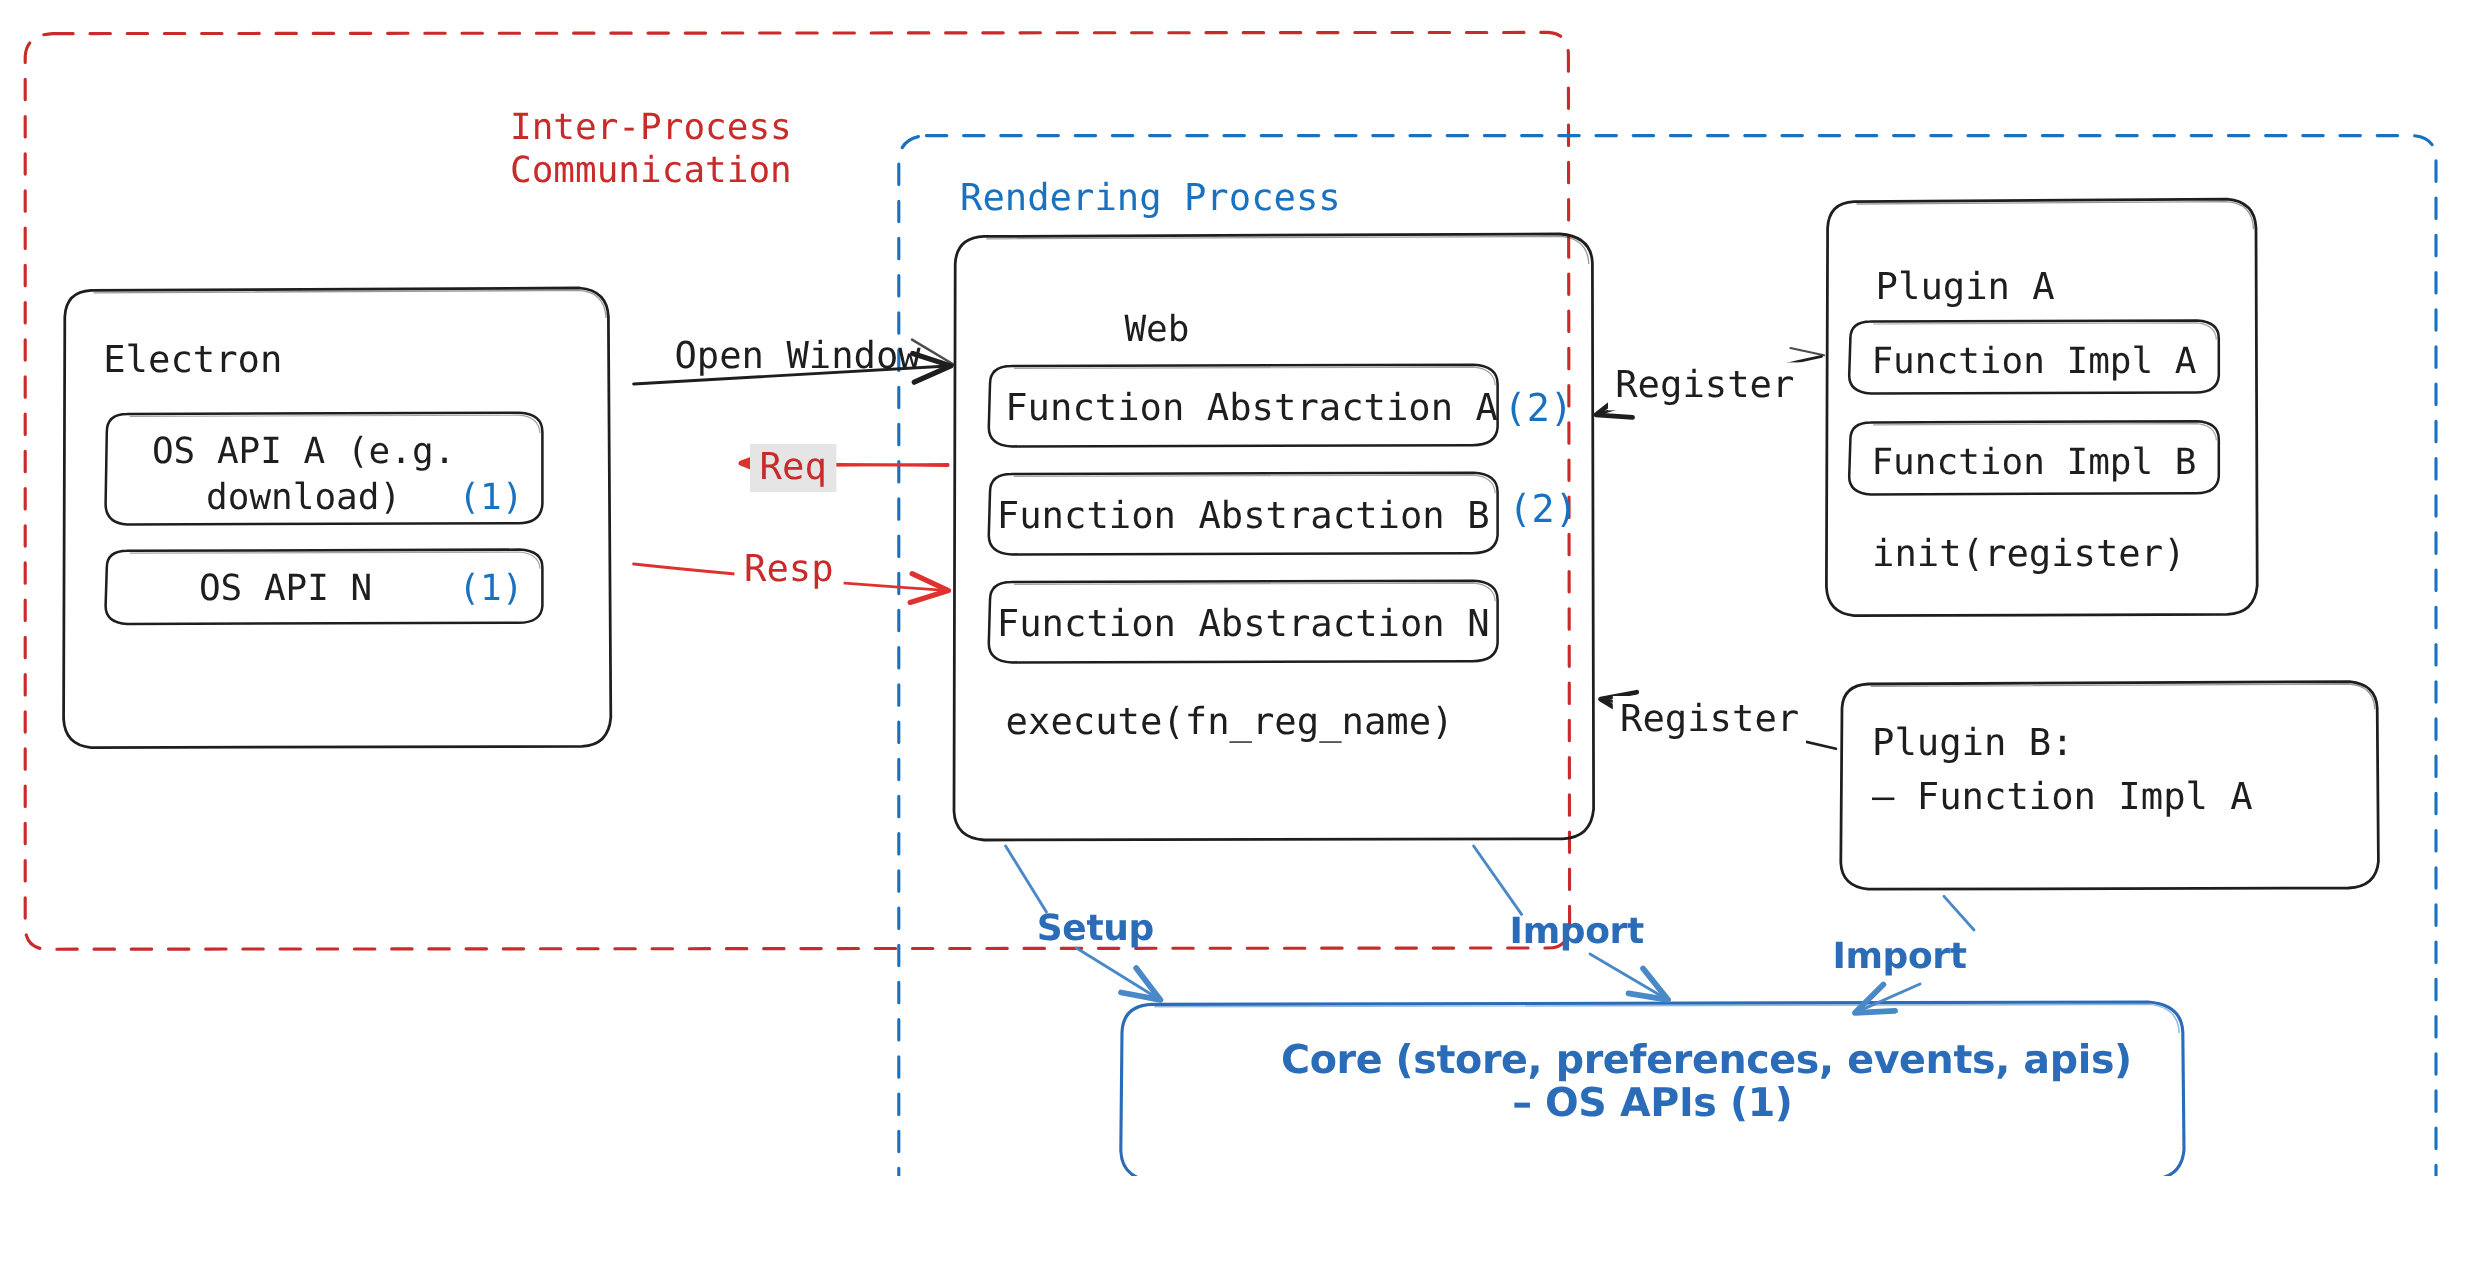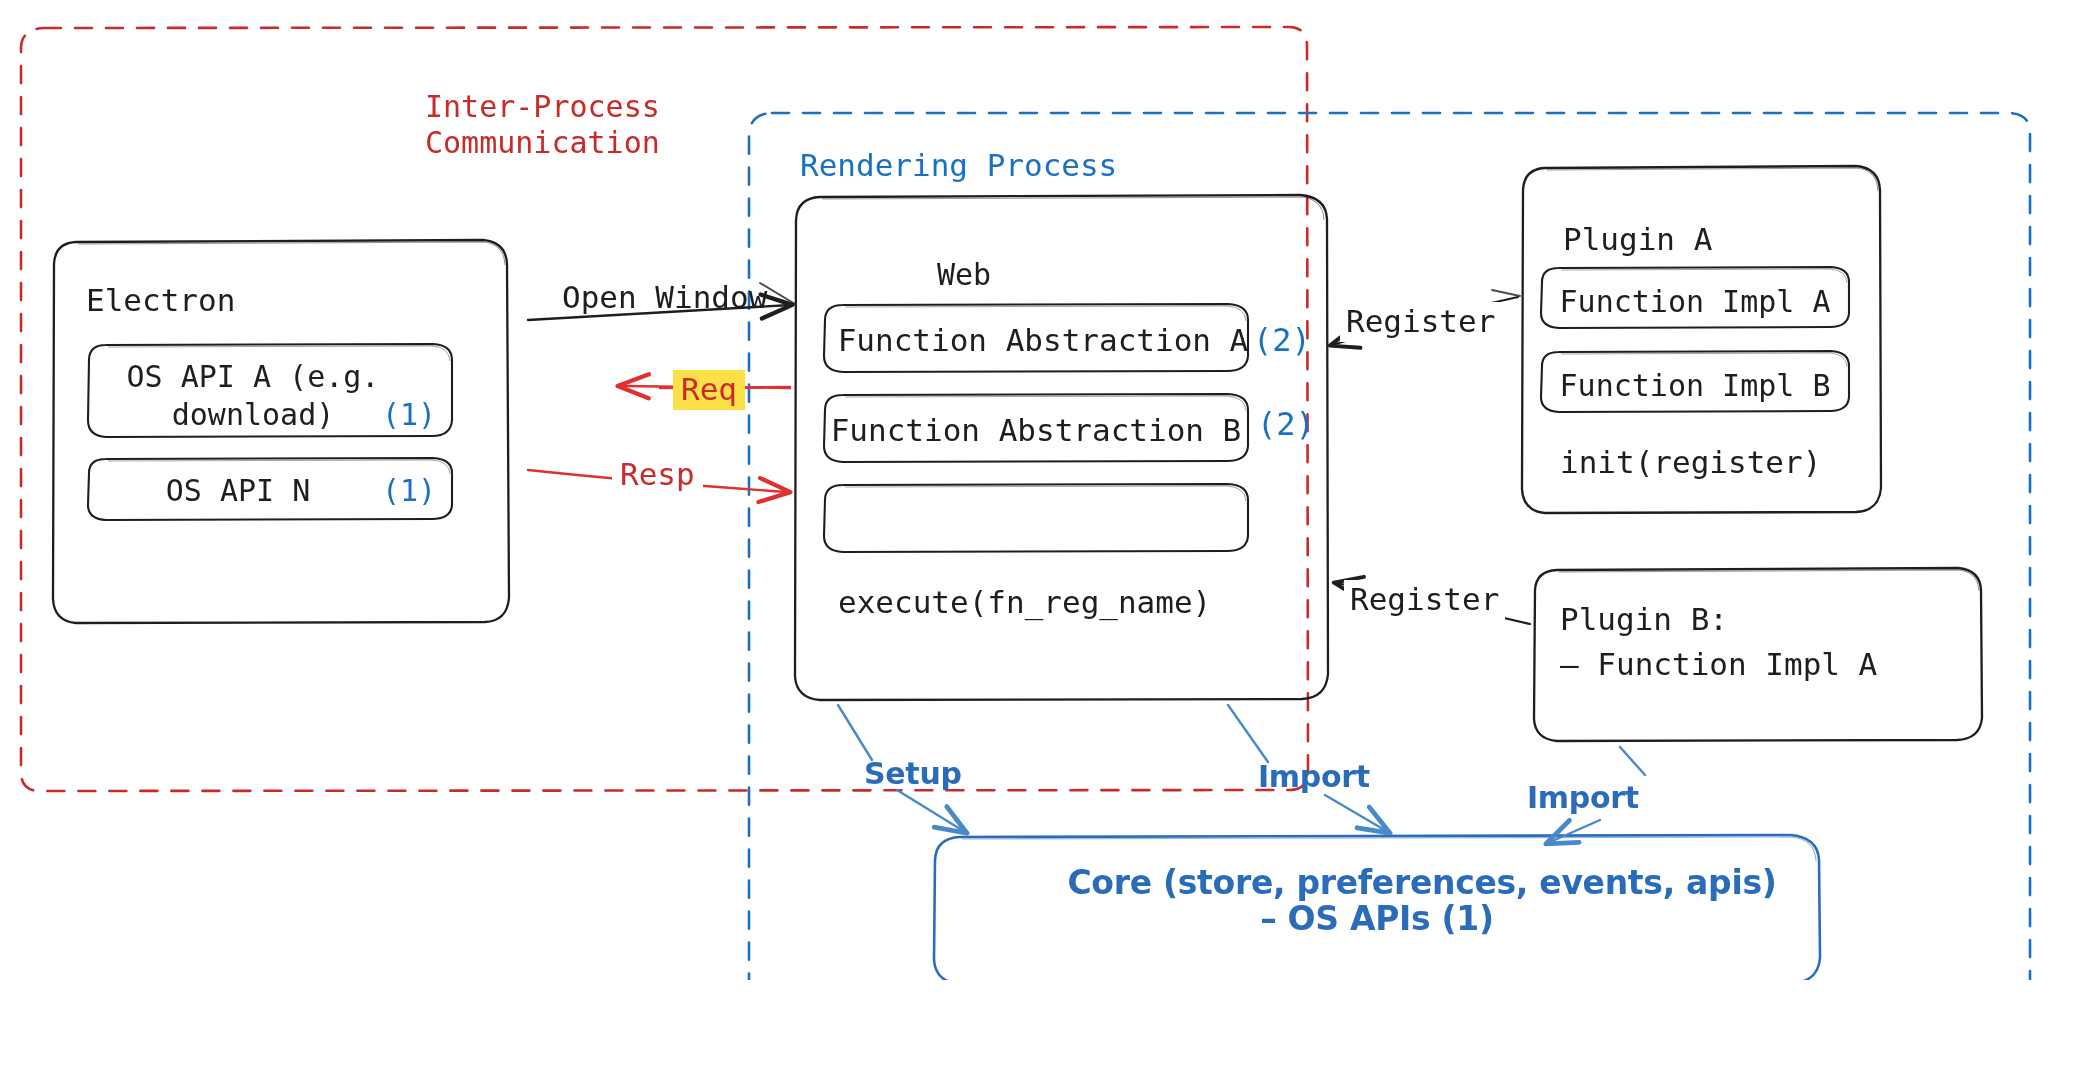--- a/index.html
+++ b/index.html
@@ -183,36 +183,37 @@
   <div class="lbl blue t30" style="left:382px; top:472px;">(1)</div>
 
   <div class="lbl t30" style="left:937px; top:256px;">Web</div>
 
   <div class="lbl ctr t31" style="left:783px; top:321px; width:424px;padding-left:48px;">Function Abstraction A</div>
   <div class="lbl blue t32" style="left:1253px; top:320px;">(2)</div>
 
   <div class="lbl ctr t31" style="left:824px; top:411px; width:424px;">Function Abstraction B</div>
   <div class="lbl blue t32" style="left:1257px; top:404px;">(2)</div>
 
+  <div class="lbl ctr t31" style="left:824px; top:501px; width:424px;">Function Abstraction N</div>
 
   <div class="lbl t31" style="left:838px; top:583px;">execute(fn_reg_name)</div>
 
   <div class="lbl t31" style="left:1563px; top:220px;">Plugin A</div>
   <div class="lbl ctr t30" style="left:1541px; top:283px; width:308px;">Function Impl A</div>
   <div class="lbl t31" style="left:1560px; top:443px;">init(register)</div>
   <div class="lbl ctr t30" style="left:1541px; top:367px; width:308px;">Function Impl B</div>
 
   <div class="lbl t31" style="left:1560px; top:600px;">Plugin B:</div>
   <div class="lbl t31" style="left:1560px; top:645px;">– Function Impl A</div>
 
   <div class="lbl hand ctr blue-soft t33" style="left:934px; top:862px; width:886px;padding-left:45px;">Core (store, preferences, events, apis)</div>
   <div class="lbl hand ctr blue-soft t33" style="left:934px; top:898px; width:886px;">– OS APIs (1)</div>
 
   <div class="lbl t31" style="left:562px; top:278px;">Open Window</div>
-  <div class="lbl red t31" style="left:625px; top:370px; background:#fde047; padding:0 8px;margin-left:48px;">Req</div>
+  <div class="lbl red t31" style="left:625px; top:370px; background:#e5e5e5; padding:0 8px;">Req</div>
   <div class="lbl red t31" style="left:612px; top:455px; background:#ffffff; padding:0 8px;">Resp</div>
 
   <div class="lbl t31" style="left:1340px; top:302px; background:#ffffff; padding:0 6px;">Register</div>
   <div class="lbl t31" style="left:1344px; top:580px; background:#ffffff; padding:0 6px;">Register</div>
 
   <div class="lbl hand blue-soft t30" style="left:864px; top:755px;">Setup</div>
   <div class="lbl hand blue-soft t30" style="left:1258px; top:758px;">Import</div>
   <div class="lbl hand blue-soft t30" style="left:1527px; top:779px;">Import</div>
 
 </div>

